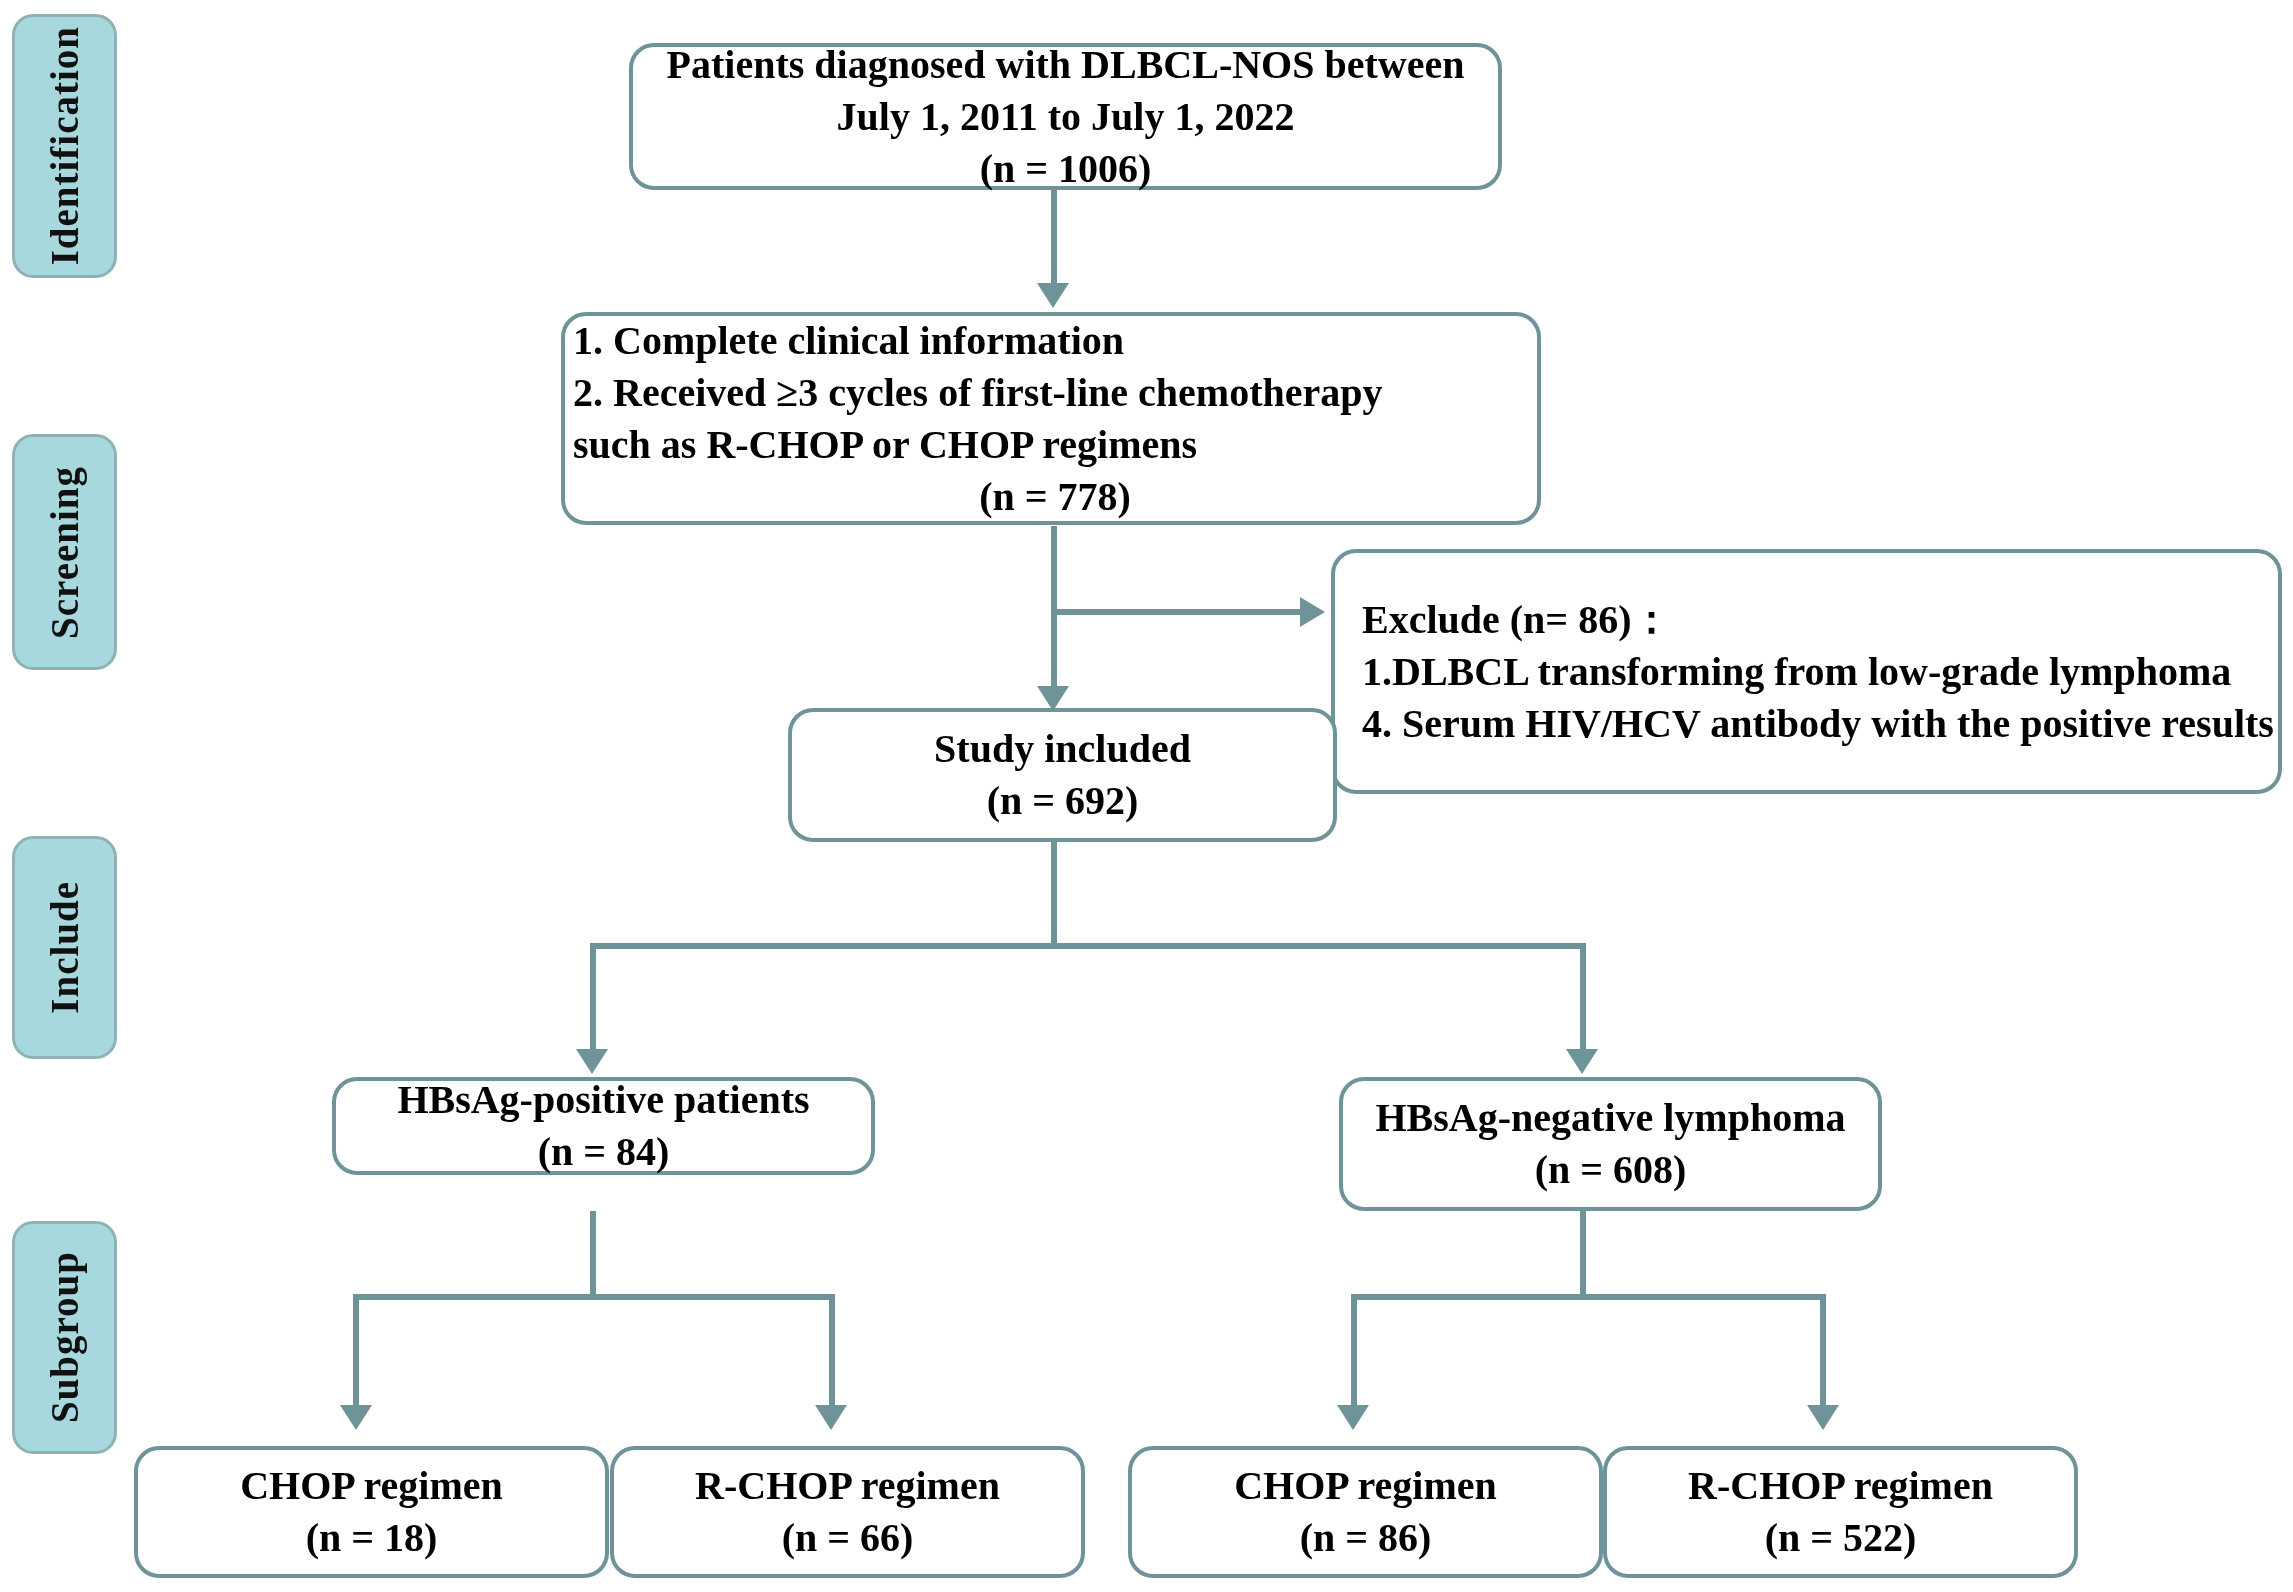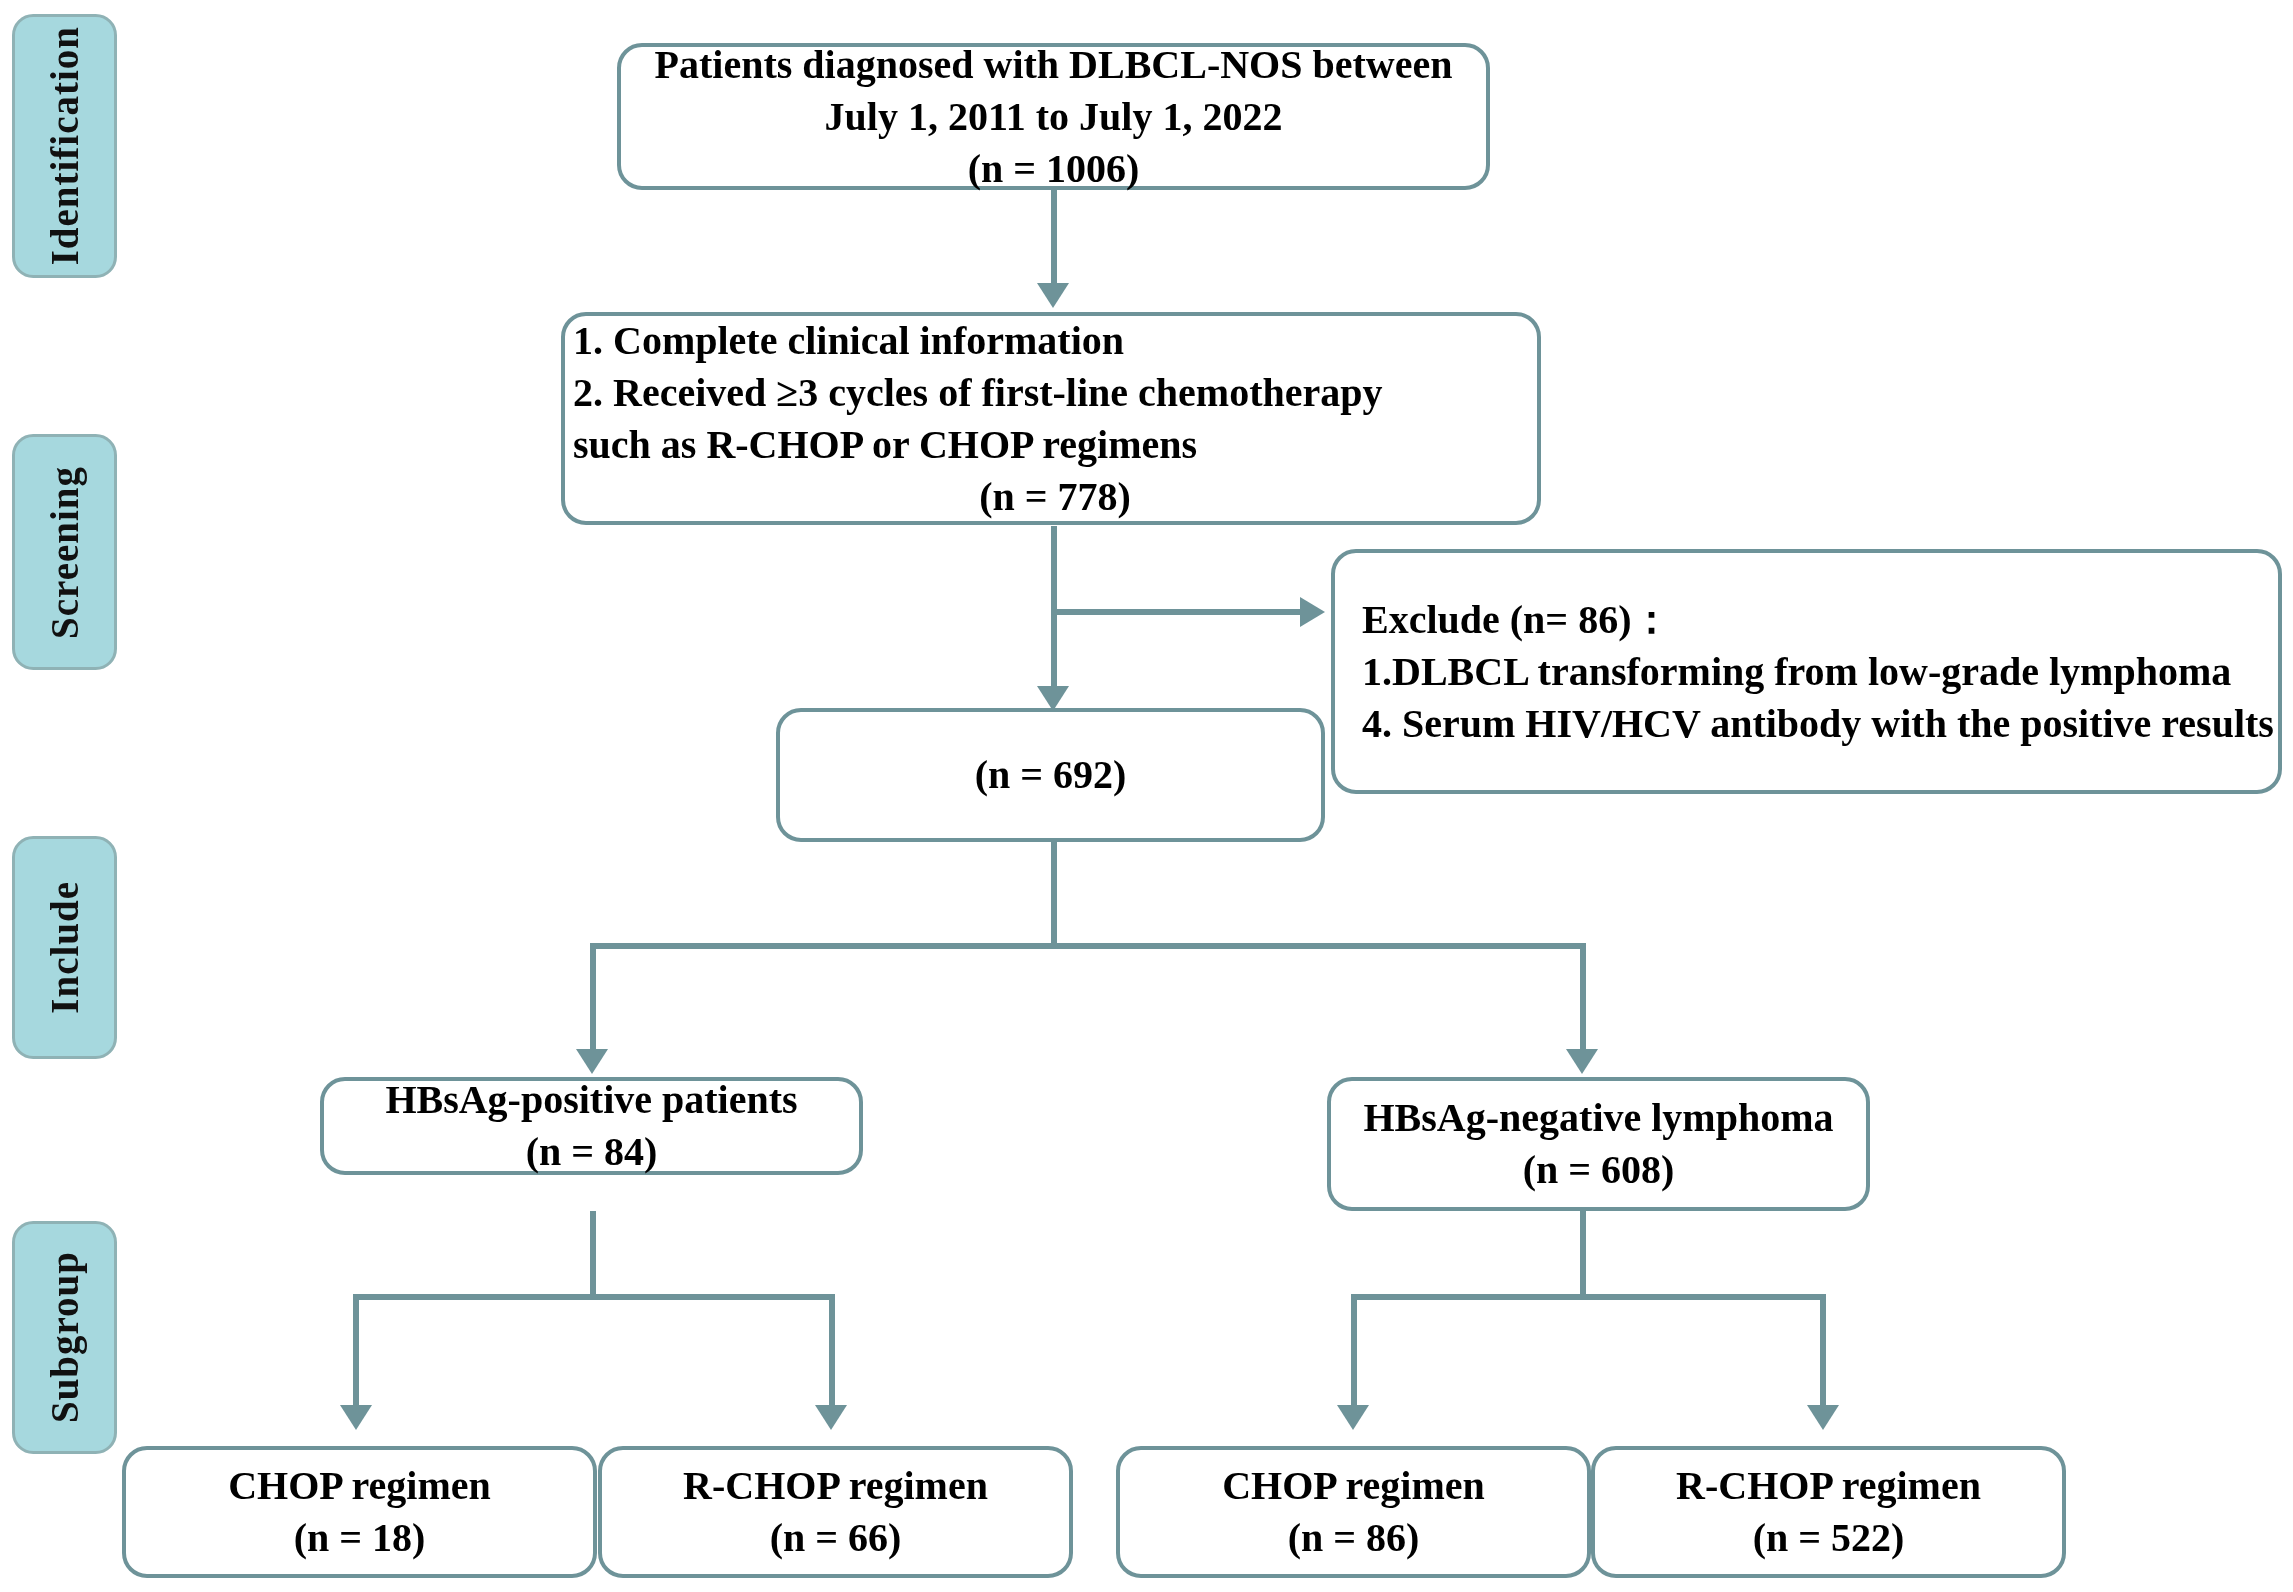--- a/index.html
+++ b/index.html
@@ -43,21 +43,21 @@
     border:4.9px solid #6e9399;
     border-radius:25px;
     box-sizing:border-box;
     display:flex;
     flex-direction:column;
     justify-content:center;
     font-weight:bold;
     font-size:40px;
     line-height:1.30;
   }
-  .box.center{align-items:flex-start;text-align:center;}
+  .box.center{align-items:flex-start;text-align:center;margin-left:12px;}
   .box.left{align-items:flex-start;text-align:left;padding-left:27px;}
   .box .ln{display:block;white-space:nowrap;}
   .box .ctr{display:block;width:100%;text-align:center;white-space:nowrap;}
   
   .vline,.hline{position:absolute;background:#6e9399;}
   .vline{width:5.8px;}
   .hline{height:5.8px;}
   .arrow-down{
     position:absolute;
     width:0;height:0;
@@ -116,20 +116,21 @@
   <div class="hline" style="left:1051px;top:609px;width:257px;"></div>
   <div class="arrow-right" style="left:1300px;top:597px;"></div>
 
   <div class="box left" style="left:1331px;top:549px;width:951px;height:245px;">
     <span class="ln">Exclude (n= 86)：</span>
     <span class="ln">1.DLBCL transforming from low-grade lymphoma</span>
     <span class="ln">4. Serum HIV/HCV antibody with the positive results</span>
   </div>
 
   <div class="box center" style="left:776px;top:708px;width:549px;height:134px;">
+    <span class="ctr">Study included</span>
     <span class="ctr">(n = 692)</span>
   </div>
 
   <div class="vline" style="left:1051px;top:842px;height:104px;"></div>
   <div class="hline" style="left:590px;top:943px;width:996px;"></div>
   <div class="vline" style="left:590px;top:943px;height:111px;"></div>
   <div class="arrow-down" style="left:576px;top:1049px;"></div>
   <div class="vline" style="left:1580px;top:943px;height:111px;"></div>
   <div class="arrow-down" style="left:1566px;top:1049px;"></div>
 

